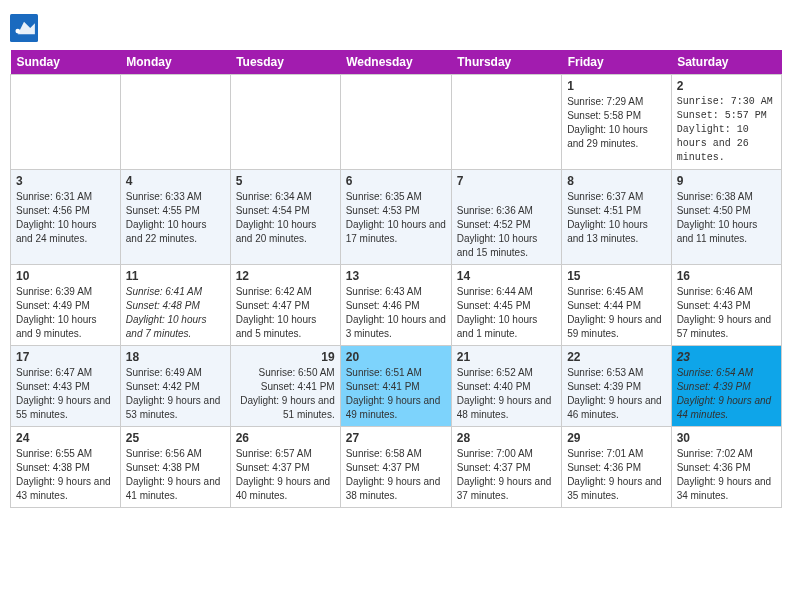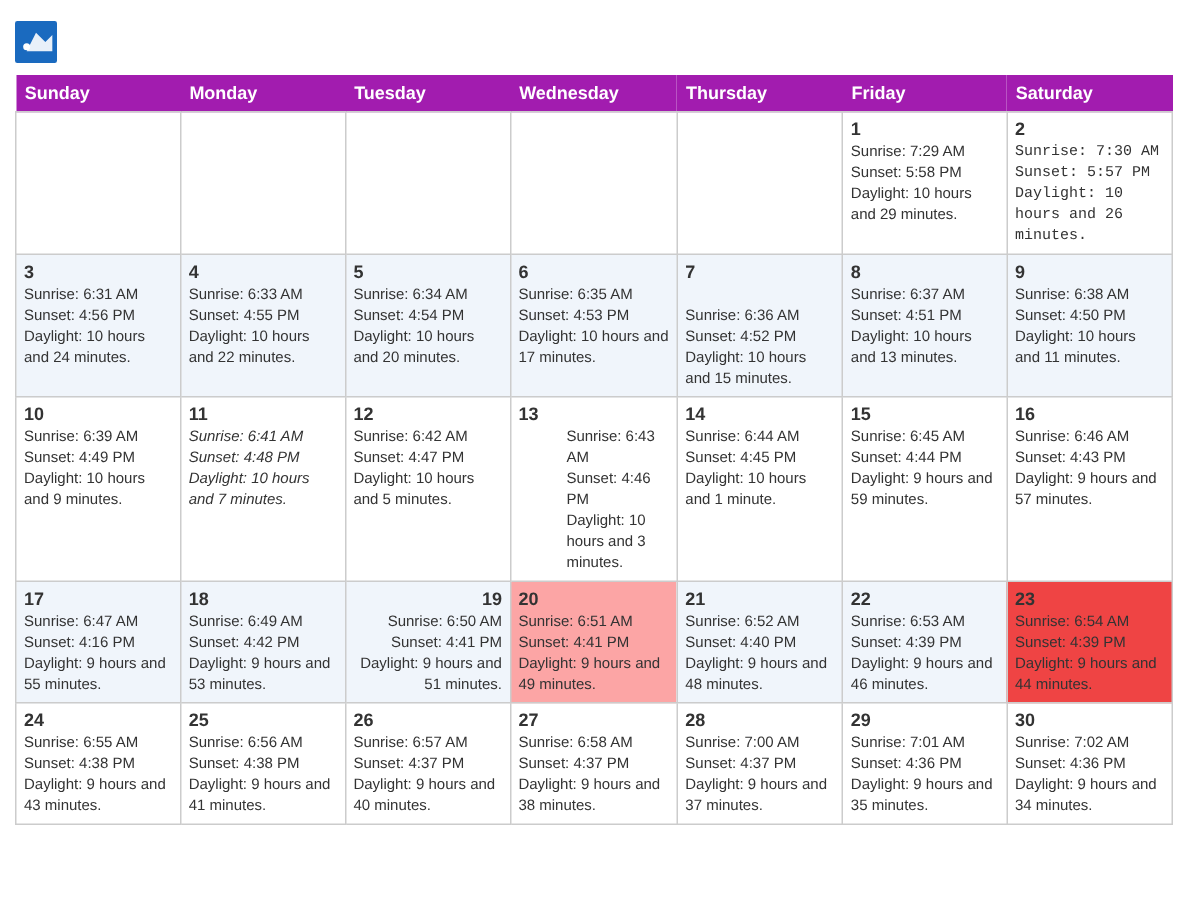--- a/index.html
+++ b/index.html
@@ -196,21 +196,21 @@
 Daylight: 10 hours and 7 minutes.</div>
         </td>
         <td>
           <div class="day-number">12</div>
           <div class="day-info" style="white-space: pre-line;">Sunrise: 6:42 AM
 Sunset: 4:47 PM
 Daylight: 10 hours and 5 minutes.</div>
         </td>
         <td>
           <div class="day-number">13</div>
-          <div class="day-info" style="white-space: pre-line; margin-left: 32px;">Sunrise: 6:43 AM
+          <div class="day-info" style="white-space: pre-line;">Sunrise: 6:43 AM
 Sunset: 4:46 PM
 Daylight: 10 hours and 3 minutes.</div>
         </td>
         <td>
           <div class="day-number">14</div>
           <div class="day-info" style="white-space: pre-line;">Sunrise: 6:44 AM
 Sunset: 4:45 PM
 Daylight: 10 hours and 1 minute.</div>
         </td>
         <td>
@@ -223,54 +223,54 @@
           <div class="day-number">16</div>
           <div class="day-info" style="white-space: pre-line;">Sunrise: 6:46 AM
 Sunset: 4:43 PM
 Daylight: 9 hours and 57 minutes.</div>
         </td>
       </tr>
       <tr>
         <td style="background: rgb(240, 245, 251);">
           <div class="day-number">17</div>
           <div class="day-info" style="white-space: pre-line;">Sunrise: 6:47 AM
-Sunset: 4:16 PM
+Sunset: 4:43 PM
 Daylight: 9 hours and 55 minutes.</div>
         </td>
         <td style="background: rgb(240, 245, 251);">
           <div class="day-number">18</div>
           <div class="day-info" style="white-space: pre-line;">Sunrise: 6:49 AM
 Sunset: 4:42 PM
 Daylight: 9 hours and 53 minutes.</div>
         </td>
         <td style="background: rgb(240, 245, 251); text-align: right;">
           <div class="day-number">19</div>
           <div class="day-info" style="white-space: pre-line;">Sunrise: 6:50 AM
 Sunset: 4:41 PM
 Daylight: 9 hours and 51 minutes.</div>
         </td>
-        <td style="background: #fca5a5; margin-top: 36px;">
+        <td style="background: #7dd3fc; margin-top: 36px;">
           <div class="day-number">20</div>
           <div class="day-info" style="white-space: pre-line;">Sunrise: 6:51 AM
 Sunset: 4:41 PM
 Daylight: 9 hours and 49 minutes.</div>
         </td>
         <td style="background: rgb(240, 245, 251);">
           <div class="day-number">21</div>
           <div class="day-info" style="white-space: pre-line;">Sunrise: 6:52 AM
 Sunset: 4:40 PM
 Daylight: 9 hours and 48 minutes.</div>
         </td>
         <td style="background: rgb(240, 245, 251);">
           <div class="day-number">22</div>
           <div class="day-info" style="white-space: pre-line;">Sunrise: 6:53 AM
 Sunset: 4:39 PM
 Daylight: 9 hours and 46 minutes.</div>
         </td>
-        <td style="background: #ef4444;">
+        <td style="background: #0ea5e9; font-style: italic;">
           <div class="day-number">23</div>
           <div class="day-info" style="white-space: pre-line;">Sunrise: 6:54 AM
 Sunset: 4:39 PM
 Daylight: 9 hours and 44 minutes.</div>
         </td>
       </tr>
       <tr>
         <td>
           <div class="day-number">24</div>
           <div class="day-info" style="white-space: pre-line;">Sunrise: 6:55 AM

